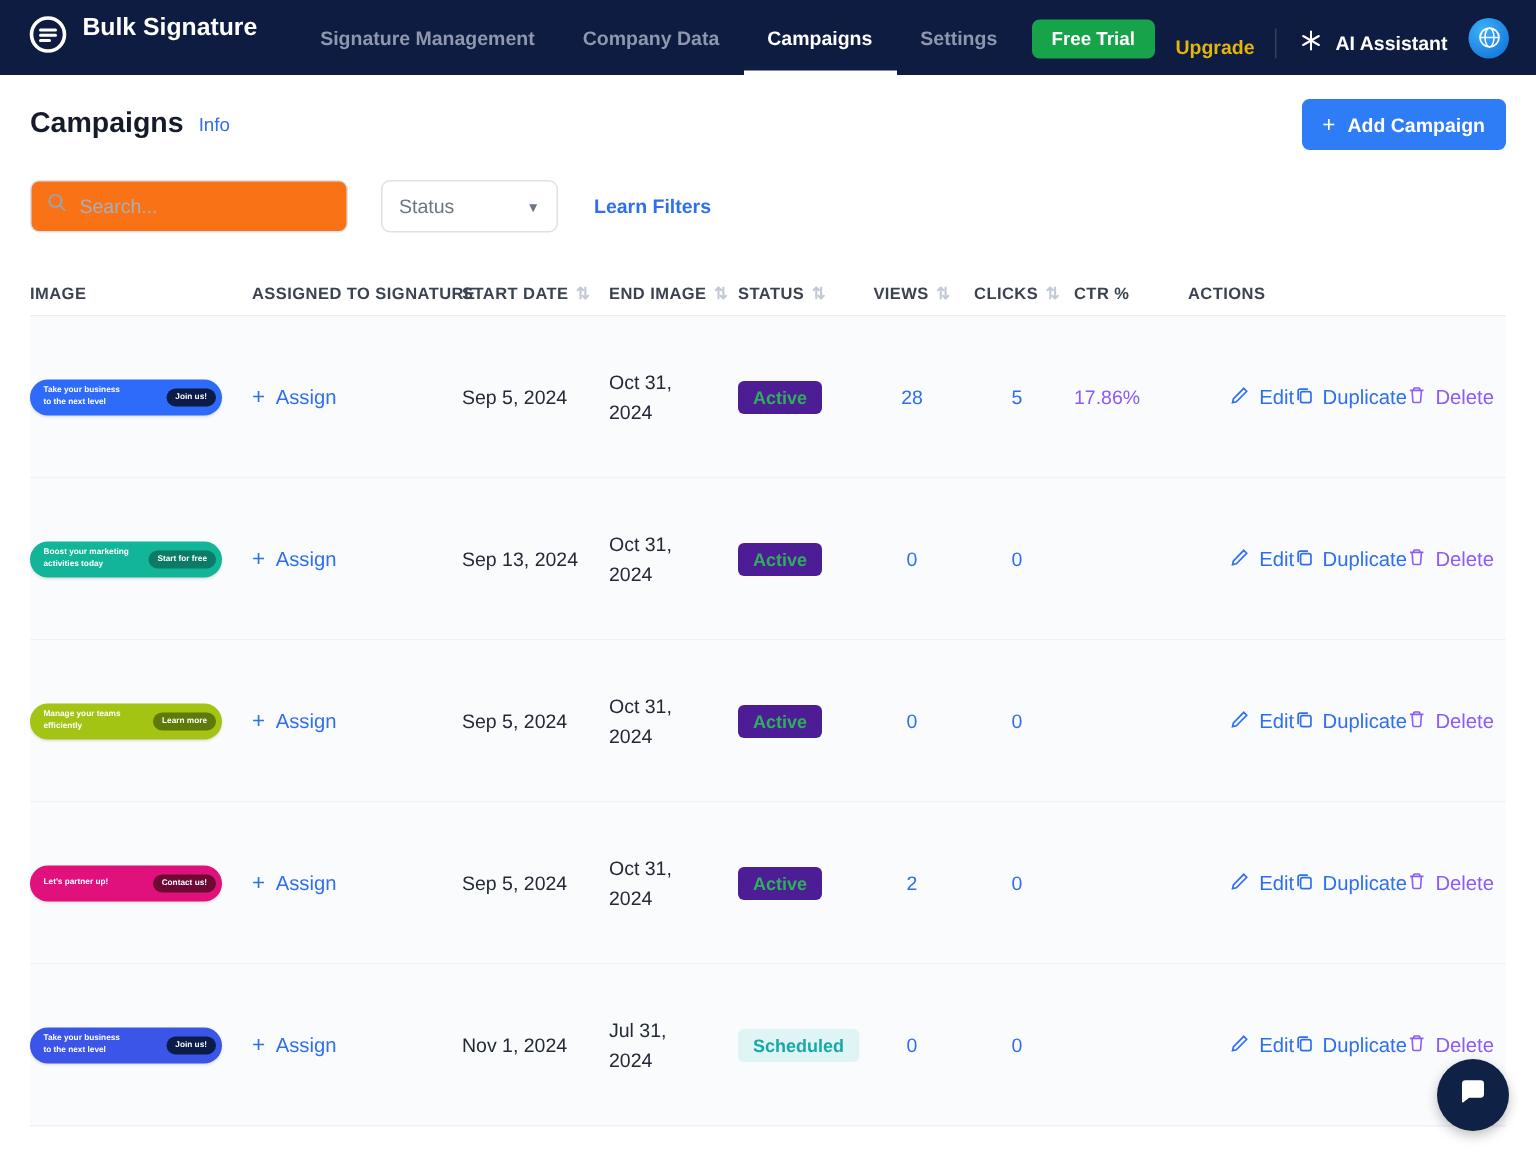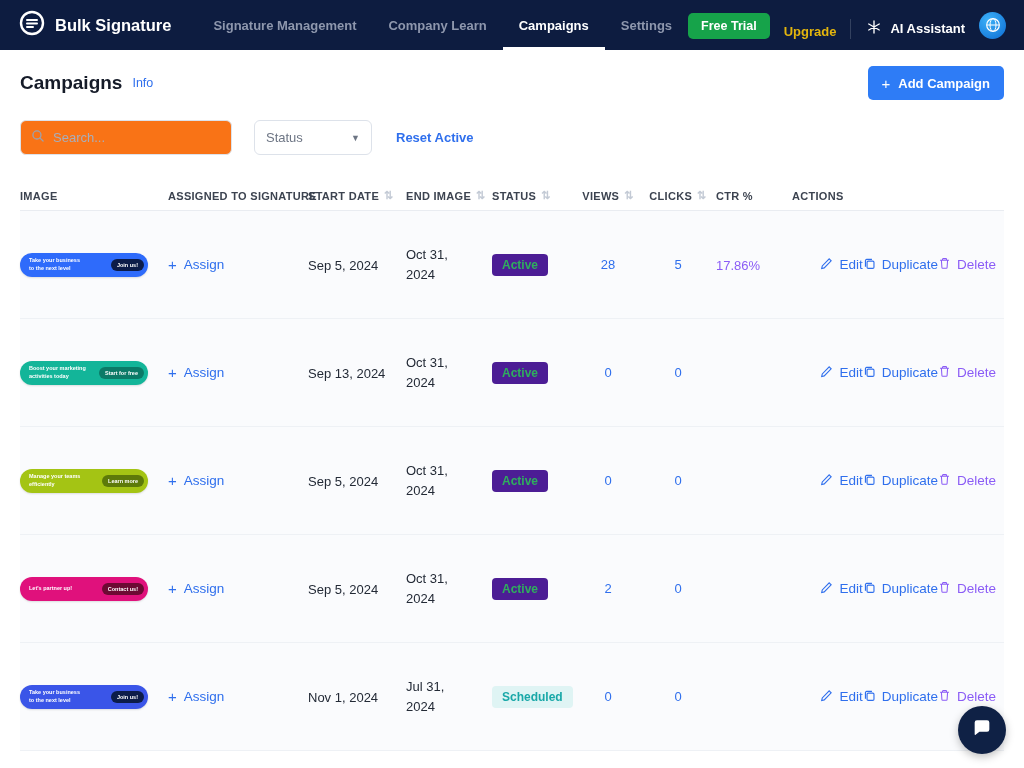--- a/index.html
+++ b/index.html
@@ -2,21 +2,21 @@
 <html><head>
 <meta charset="utf-8">
 <style>
   *{box-sizing:border-box;margin:0;padding:0}
   html,body{width:1024px;height:768px}
   body{font-family:"Liberation Sans",sans-serif;background:#fff;overflow:hidden}
   .app{position:relative;width:1024px;height:768px;overflow:hidden;background:#fff}
 
   
   .navbar{height:50px;background:#0d1c40;display:flex;align-items:center;padding:0 18px;color:#fff}
-  .brand{display:flex;align-items:center;gap:9px;margin-right:26px;cursor:pointer}
+  .brand{display:flex;gap:9px;margin-right:26px;cursor:pointer}
   .brand-name{font-size:16.5px;font-weight:bold;white-space:nowrap}
   .nav-items{display:flex;height:50px;align-items:stretch}
   .nav-item{color:#8e97ad;font-size:13px;font-weight:bold;display:flex;align-items:center;padding:0 16px;
     border-bottom:3px solid transparent;border-top:3px solid transparent;cursor:pointer;text-decoration:none;white-space:nowrap}
   .nav-item.active{color:#fff;border-bottom-color:#fff}
   .nav-right{margin-left:auto;display:flex;align-items:flex-end;gap:14px}
   .free-trial{background:#16a34a;color:#fff;font-size:12.5px;font-weight:bold;padding:6px 13px;border-radius:5px;border:none;cursor:pointer;white-space:nowrap}
   .upgrade{color:#e3b50d;font-size:13px;font-weight:bold;cursor:pointer;text-decoration:none;white-space:nowrap}
   .nav-divider{width:1px;height:20px;background:#33415f}
   .ai{display:flex;align-items:center;gap:7px;font-size:13px;font-weight:bold;color:#fff;cursor:pointer;white-space:nowrap}
@@ -85,21 +85,21 @@
         <svg width="28" height="28" viewBox="0 0 28 28">
           <circle cx="14" cy="14" r="11" fill="none" stroke="#fff" stroke-width="2.4"></circle>
           <path d="M9 11h10M9 14.5h10M9 18h6" stroke="#fff" stroke-width="2" stroke-linecap="round" fill="none"></path>
         </svg>
       </span>
       <span class="brand-name">Bulk Signature</span>
     </div>
 
     <div class="nav-items">
         <a class="nav-item">Signature Management</a>
-        <a class="nav-item">Company Learn</a>
+        <a class="nav-item">Company Data</a>
         <a class="nav-item active">Campaigns</a>
         <a class="nav-item">Settings</a>
       </div>
 
     <div class="nav-right">
       <button class="free-trial">Free Trial</button>
       <a class="upgrade">Upgrade</a>
       <span class="nav-divider"></span>
       <div class="ai">
         <span>
@@ -137,21 +137,21 @@
             <circle cx="6.8" cy="6.8" r="4.6" fill="none" stroke="#9aa2b1" stroke-width="1.5"></circle>
             <path d="M10.4 10.4l3.4 3.4" stroke="#9aa2b1" stroke-width="1.5" fill="none" stroke-linecap="round"></path>
           </svg>
         </span>
         <input type="text" placeholder="Search..." style="">
       </div>
       <div class="select">
         <span>Status</span>
         <span class="chev">▼</span>
       </div>
-      <a class="reset">Reset Active</a>
+      <a class="reset">Learn Filters</a>
     </div>
 
     <div class="table">
       <div class="thead grid-row">
           <div class="th">
             <span>IMAGE</span>
           </div>
           <div class="th">
             <span>ASSIGNED TO SIGNATURE</span>
           </div>

